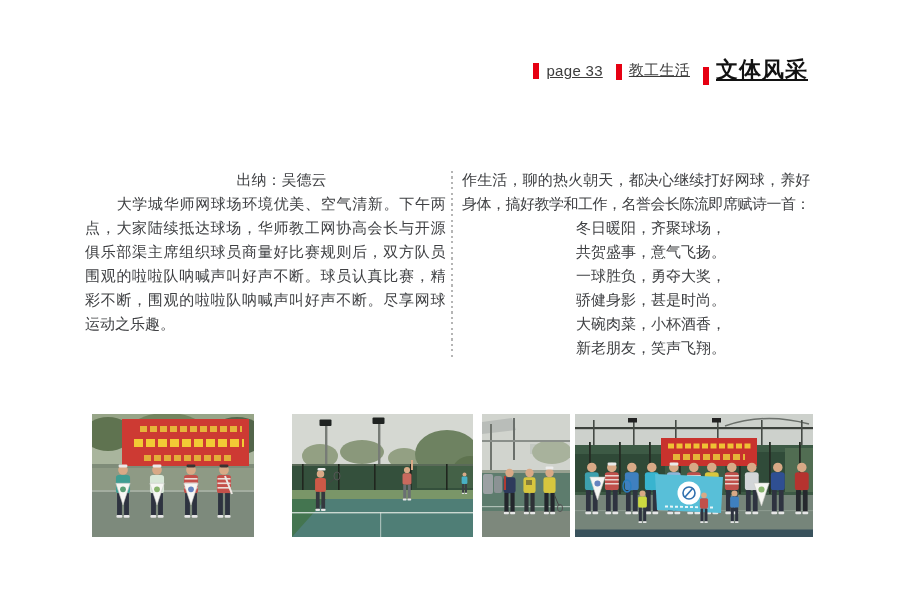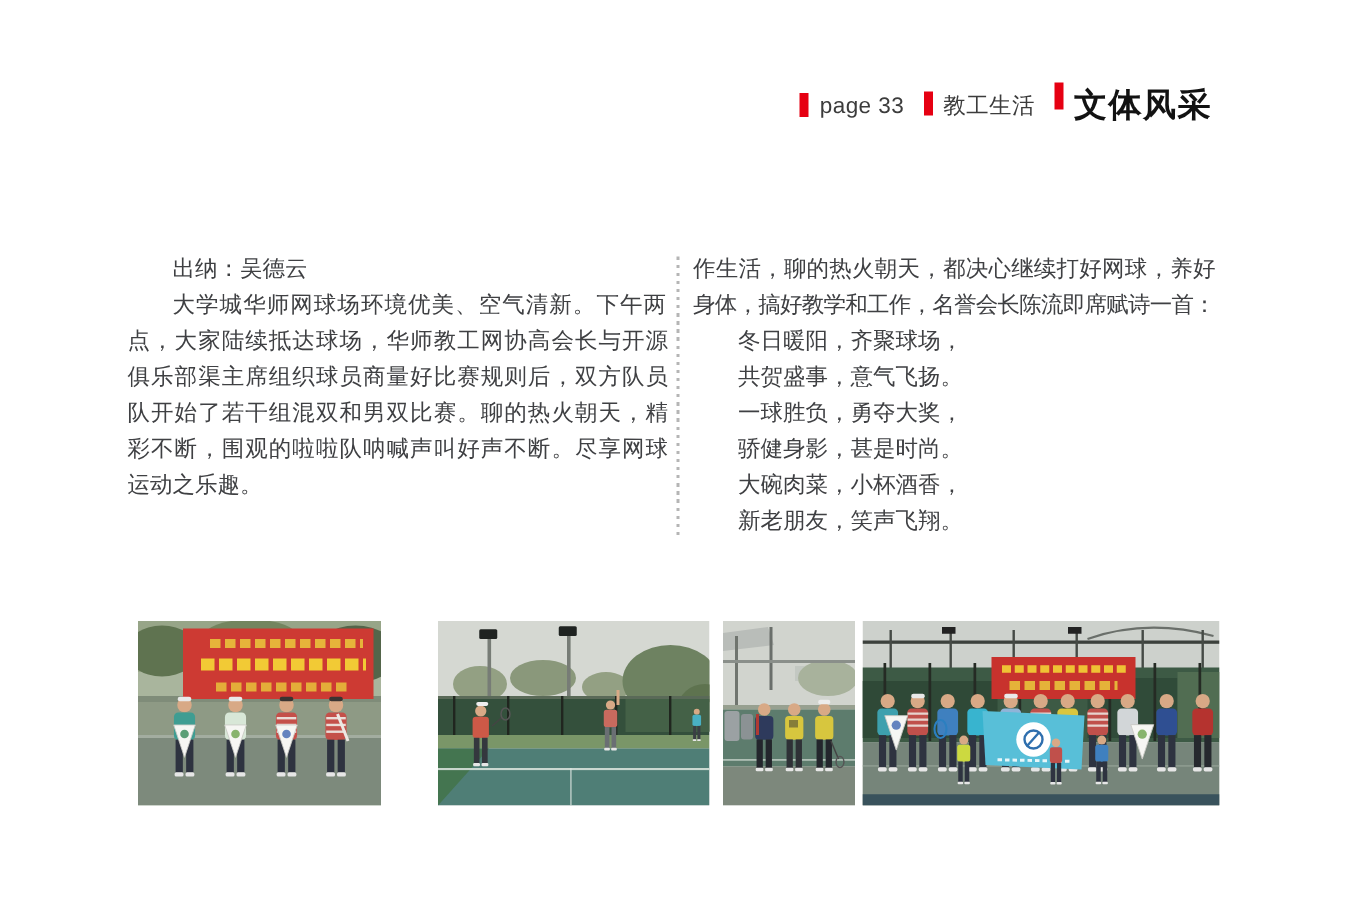--- a/index.html
+++ b/index.html
@@ -6,33 +6,33 @@
   body{
     width:900px;height:602px;position:relative;background:#ffffff;
     font-family:"Liberation Sans","DejaVu Sans",sans-serif;
     overflow:hidden;
   }
   
   .pagehead{
     position:absolute;top:55px;right:92px;
     display:flex;align-items:center;gap:13px;
   }
-  .seg{display:flex;align-items:flex-start;font-size:15px;color:#3c3c3c;letter-spacing:.3px;}
+  .seg{display:flex;align-items:flex-end;font-size:15px;color:#3c3c3c;letter-spacing:.3px;text-decoration:underline;}
   .seg .bar{display:inline-block;width:6px;height:16px;background:#e60012;margin-right:7px;}
   .seg.feature{font-size:22px;font-weight:bold;color:#121212;letter-spacing:1px;}
   .seg.feature .bar{height:18px;}
   
   .col{position:absolute;top:168px;}
   .col-left{left:85px;width:363px;}
   .col-right{left:462px;width:348px;}
   .line{
     height:24px;line-height:24px;font-size:15px;color:#3f4043;
     white-space:nowrap;overflow:visible;
   }
-  .ind{padding-left:30px;}
+  .ind{padding-left:30px;text-align:center;}
   .j7{letter-spacing:.7px;}
   .r0{letter-spacing:.15px;}
   .r1{letter-spacing:-.5px;}
   .divider{
     position:absolute;left:451px;top:171px;width:2px;height:186px;
     background:repeating-linear-gradient(to bottom,#b5b5b5 0 2.2px,transparent 2.2px 5.4px);
   }
   
   .photo{position:absolute;top:414px;height:123px;margin:0;padding:0;}
   .photo svg{display:block;width:100%;height:100%;}
@@ -76,21 +76,21 @@
       <i class="bar"></i>
       <span>文体风采</span>
     </span>
   </header>
 
   <section class="col col-left">
     <div class="line ind">出纳：吴德云</div>
     <div class="line ind j7">大学城华师网球场环境优美、空气清新。下午两</div>
     <div class="line j7">点，大家陆续抵达球场，华师教工网协高会长与开源</div>
     <div class="line j7">俱乐部渠主席组织球员商量好比赛规则后，双方队员</div>
-    <div class="line j7">队开始了若干组混双和男双比赛。聊的热火朝天，精</div>
+    <div class="line j7">围观的啦啦队呐喊声叫好声不断。球员认真比赛，精</div>
     <div class="line j7">彩不断，围观的啦啦队呐喊声叫好声不断。尽享网球</div>
     <div class="line">运动之乐趣。</div>
   </section>
 
   <div class="divider"></div>
 
   <section class="col col-right">
     <div class="line r0">作生活，聊的热火朝天，都决心继续打好网球，养好</div>
     <div class="line r1">身体，搞好教学和工作，名誉会长陈流即席赋诗一首：</div>
     <div class="line ind">冬日暖阳，齐聚球场，</div>

